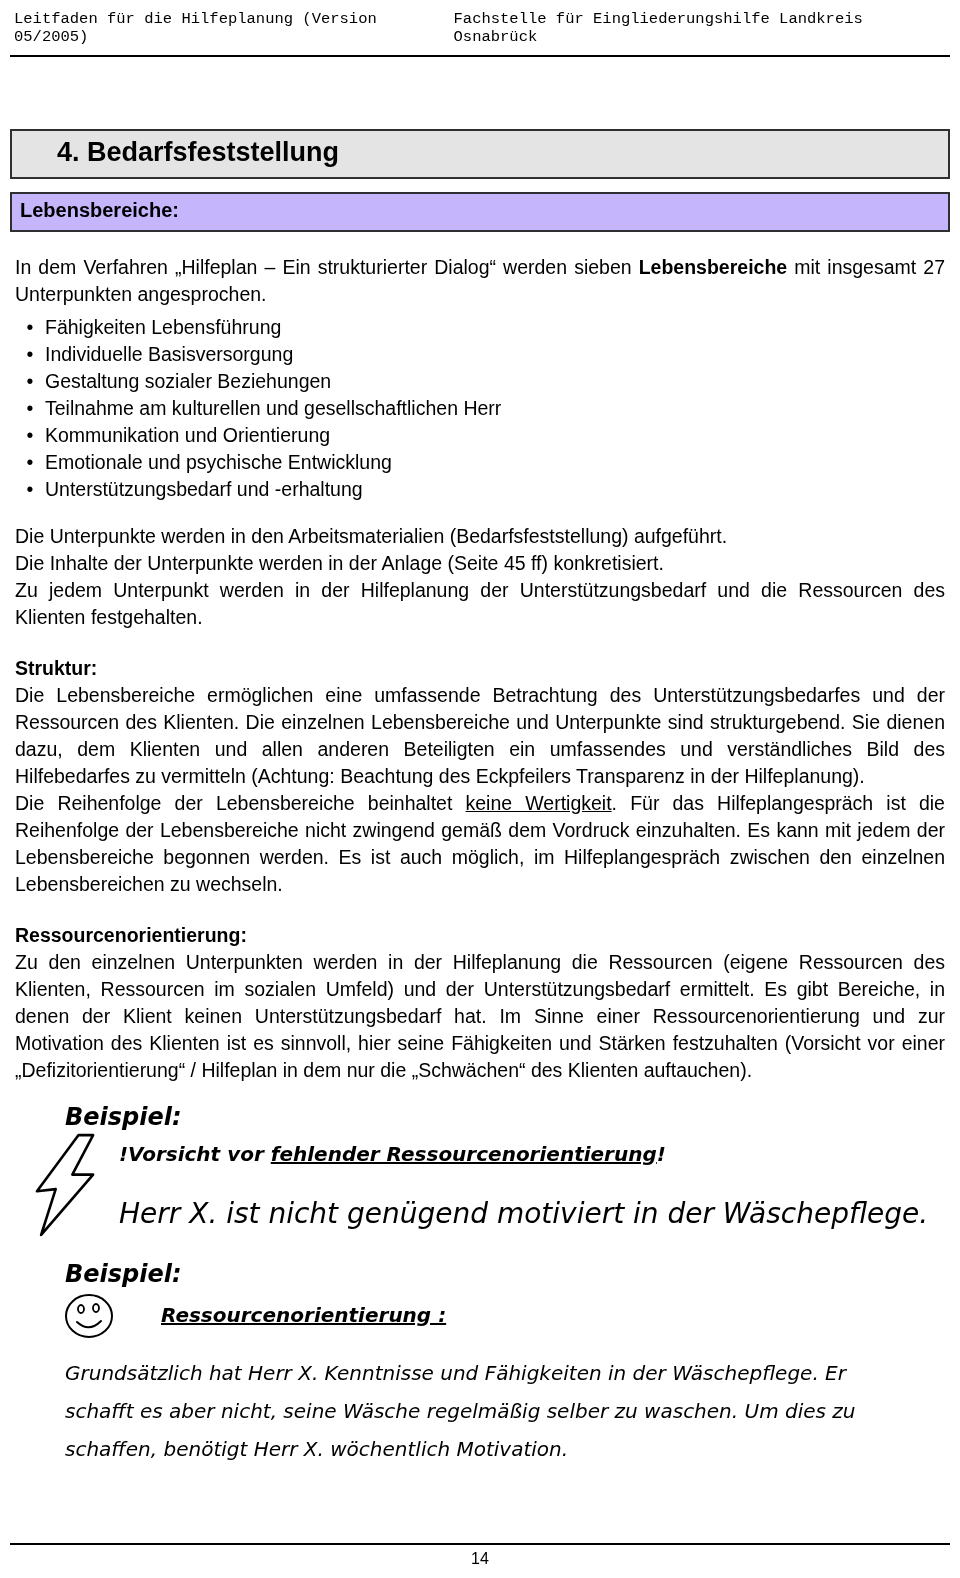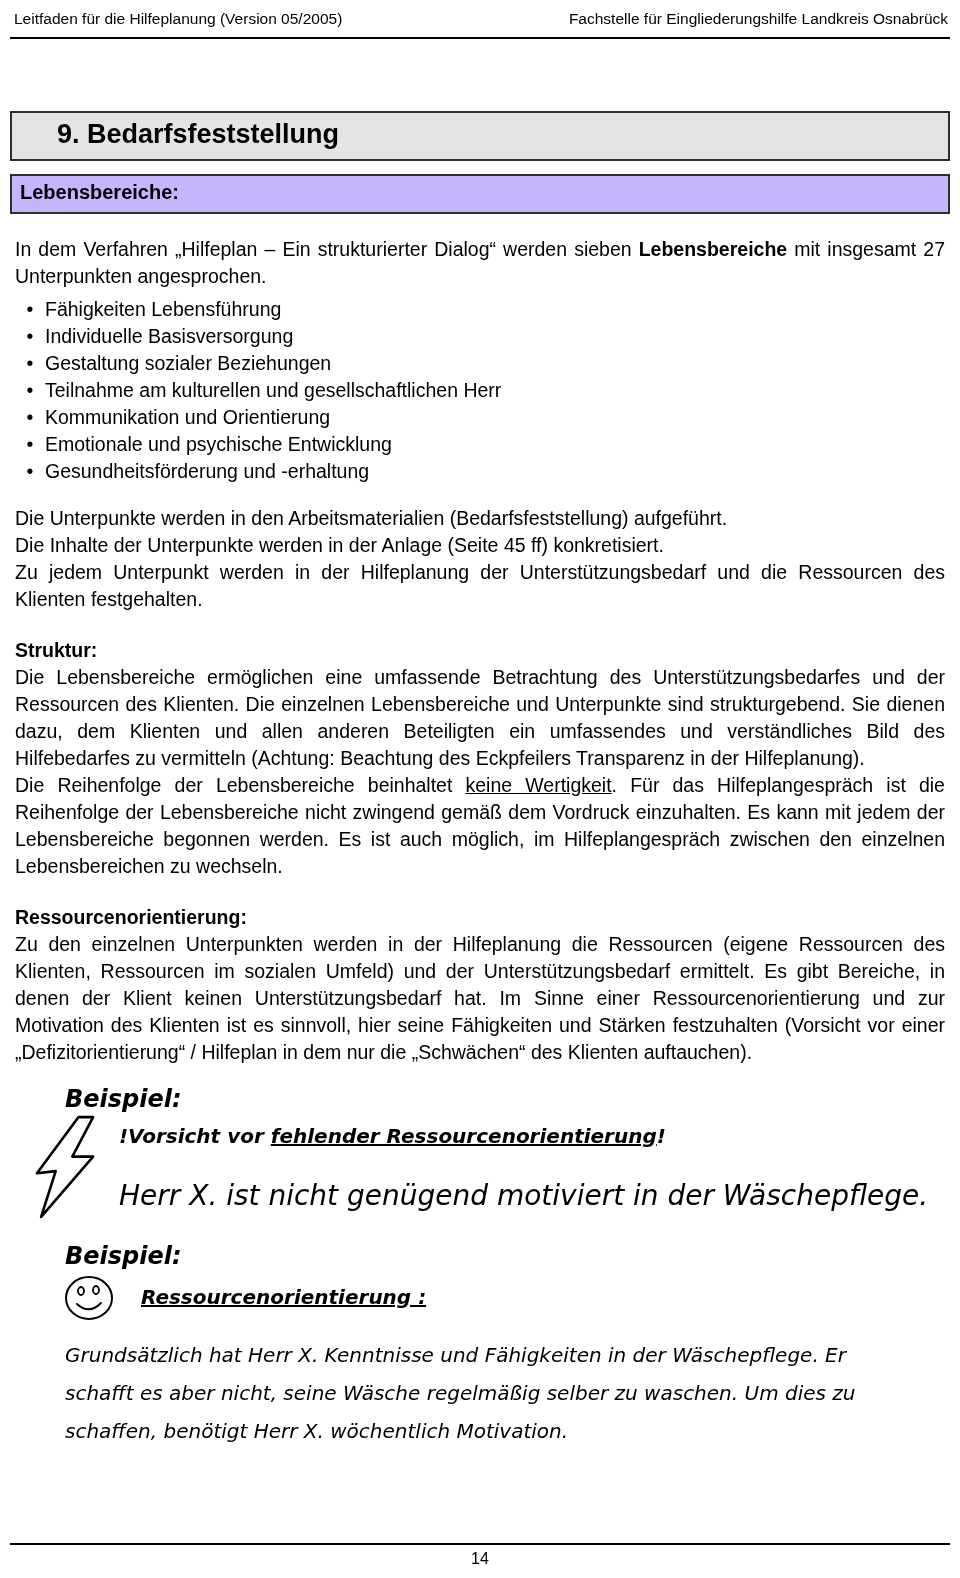--- a/index.html
+++ b/index.html
@@ -4,21 +4,21 @@
 <style>
   html,body{margin:0;padding:0;}
   body{
     width:960px;height:1578px;background:#ffffff;color:#000;
     font-family:"Liberation Sans","DejaVu Sans",sans-serif;
     position:relative;overflow:hidden;
   }
   .page{padding:8px 10px 0;}
 
   
-  .hdr-row{display:flex;justify-content:space-between;font-size:15.5px;padding:2px 2px 0 4px;}
+  .hdr-row{display:flex;justify-content:space-between;font-size:15.5px;padding:2px 2px 0 4px;font-family:Liberation Mono, monospace;}
   .hdr-chapter{font-weight:700;font-size:17px;margin-top:8px;padding-left:4px;}
   .hdr-rule{border-top:2px solid #000;margin-top:9px;}
 
   
   .title-box{margin-top:72px;border:2px solid #2f2f2f;background:#e4e4e4;
     font-weight:700;font-size:27px;padding:6px 10px 9px 45px;}
   .section-box{margin-top:13px;border:2px solid #2f2f2f;background:#c4b5fd;
     font-weight:700;font-size:20px;padding:5px 8px 8px;}
 
   
@@ -36,21 +36,21 @@
 
   
   .comic{font-family:"DejaVu Sans",sans-serif;font-style:italic;}
   .b1{margin-top:20px;}
   .b-label{font-size:24px;font-weight:700;padding-left:50px;}
   .b-row{display:flex;align-items:flex-start;margin-top:2px;}
   .b-icon{flex:0 0 88px;padding-left:16px;}
   .b-warn{font-size:20px;font-weight:700;margin-top:8px;}
   .b-text{font-size:28px;margin-top:32px;}
   .b2{margin-top:24px;}
-  .b2-row{display:flex;align-items:flex-start;margin-top:4px;padding-left:48px;}
+  .b2-row{display:flex;align-items:flex-start;margin-top:4px;padding-left:48px;gap:20px;}
   .b2-heading{font-size:20px;font-weight:700;margin:10px 0 0 26px;}
   .b2-text{font-size:20px;line-height:38px;margin-top:14px;padding:0 60px 0 50px;}
 
   
   .footer{position:absolute;left:10px;right:10px;bottom:10px;text-align:center;}
   .footer-rule{border-top:2px solid #000;}
   .page-num{font-size:16px;margin-top:5px;}
 
   svg{display:block;}
 </style>
@@ -61,21 +61,21 @@
 
   <header>
     <div class="hdr-row">
       <span>Leitfaden für die Hilfeplanung (Version 05/2005)</span>
       <span>Fachstelle für Eingliederungshilfe Landkreis Osnabrück</span>
     </div>
     <div class="hdr-rule"></div>
   </header>
 
   <div class="title-box">
-    <span>9. Bedarfsfeststellung</span>
+    <span>4. Bedarfsfeststellung</span>
   </div>
 
   <div class="section-box">
     <span>Lebensbereiche:</span>
   </div>
 
   <main class="content">
 
     <p class="intro justify"><span>In dem Verfahren „Hilfeplan – Ein strukturierter Dialog“ werden sieben </span><strong>Lebensbereiche</strong><span> mit insgesamt 27 Unterpunkten angesprochen.</span></p>
 
@@ -92,21 +92,21 @@
       <li class="bullet-item">
           <span>Teilnahme am kulturellen und gesellschaftlichen Herr</span>
         </li>
       <li class="bullet-item">
           <span>Kommunikation und Orientierung</span>
         </li>
       <li class="bullet-item">
           <span>Emotionale und psychische Entwicklung</span>
         </li>
       <li class="bullet-item">
-          <span>Gesundheitsförderung und -erhaltung</span>
+          <span>Unterstützungsbedarf und -erhaltung</span>
         </li>
     </ul>
 
     <div class="materials">
       <div>Die Unterpunkte werden in den Arbeitsmaterialien (Bedarfsfeststellung) aufgeführt.</div>
       <div>Die Inhalte der Unterpunkte werden in der Anlage (Seite 45 ff) konkretisiert.</div>
       <div class="justify">Zu jedem Unterpunkt werden in der Hilfeplanung der Unterstützungsbedarf und die Ressourcen des Klienten festgehalten.</div>
     </div>
 
     <section class="sect">

